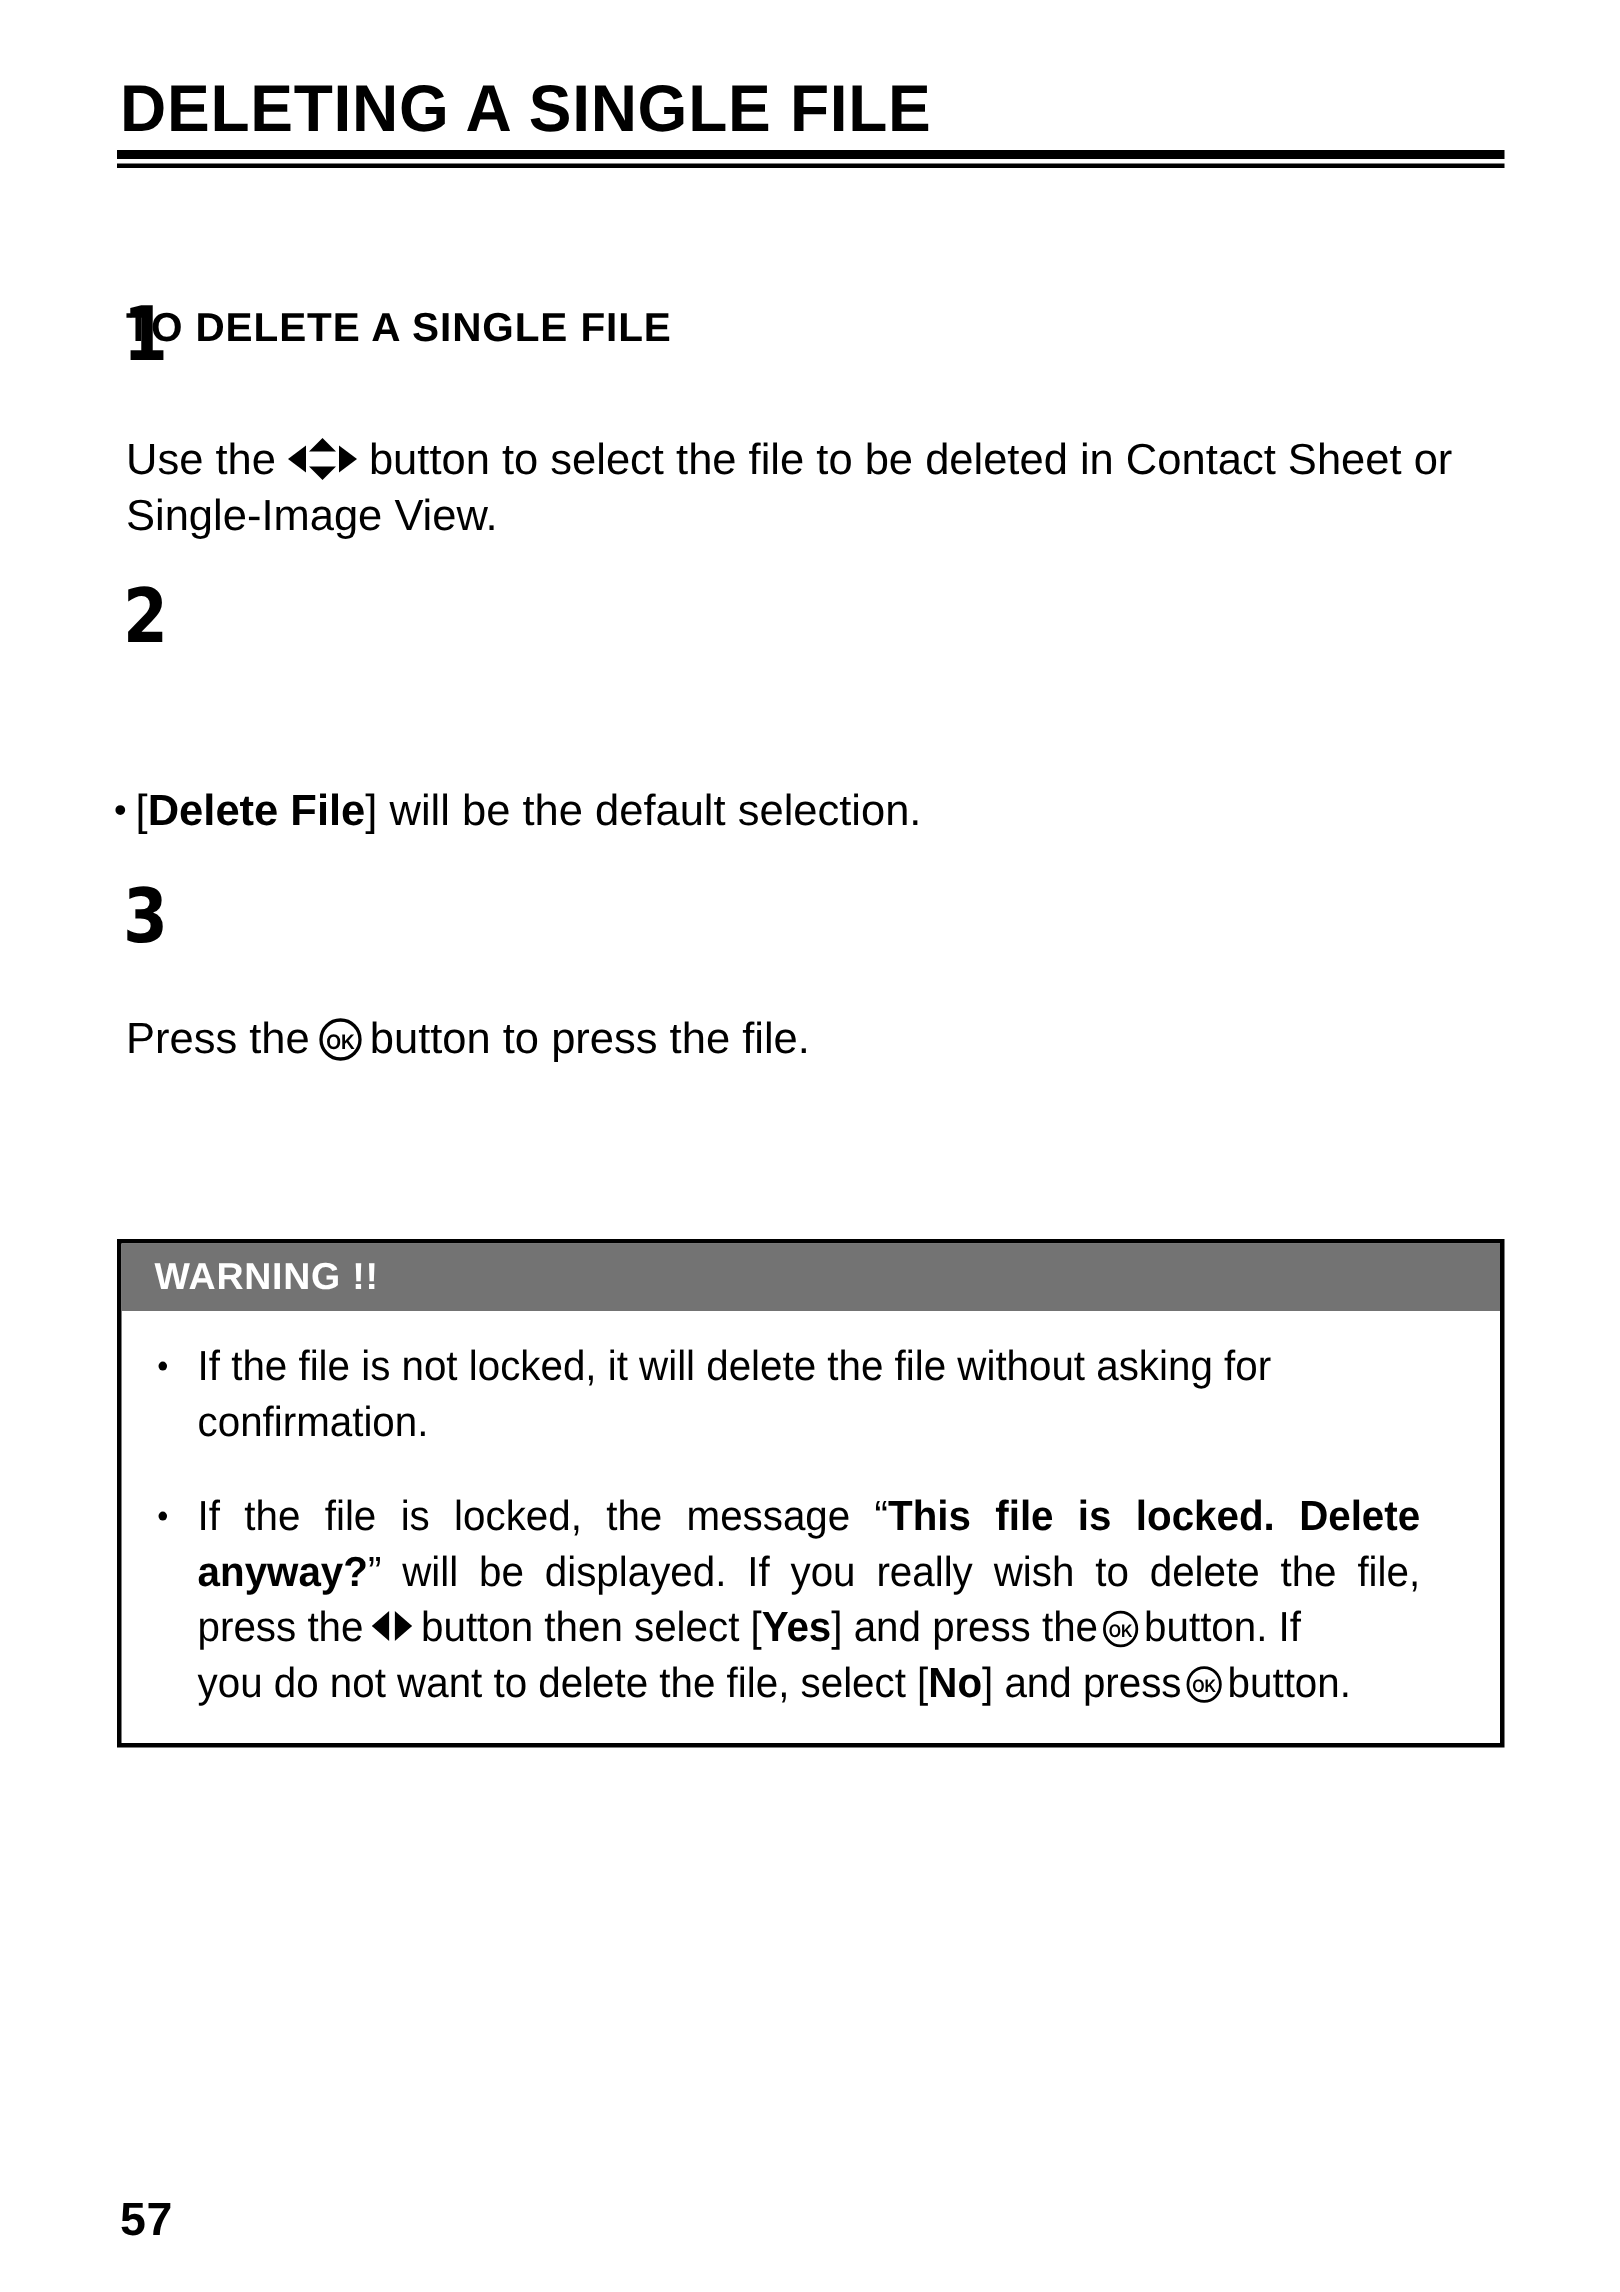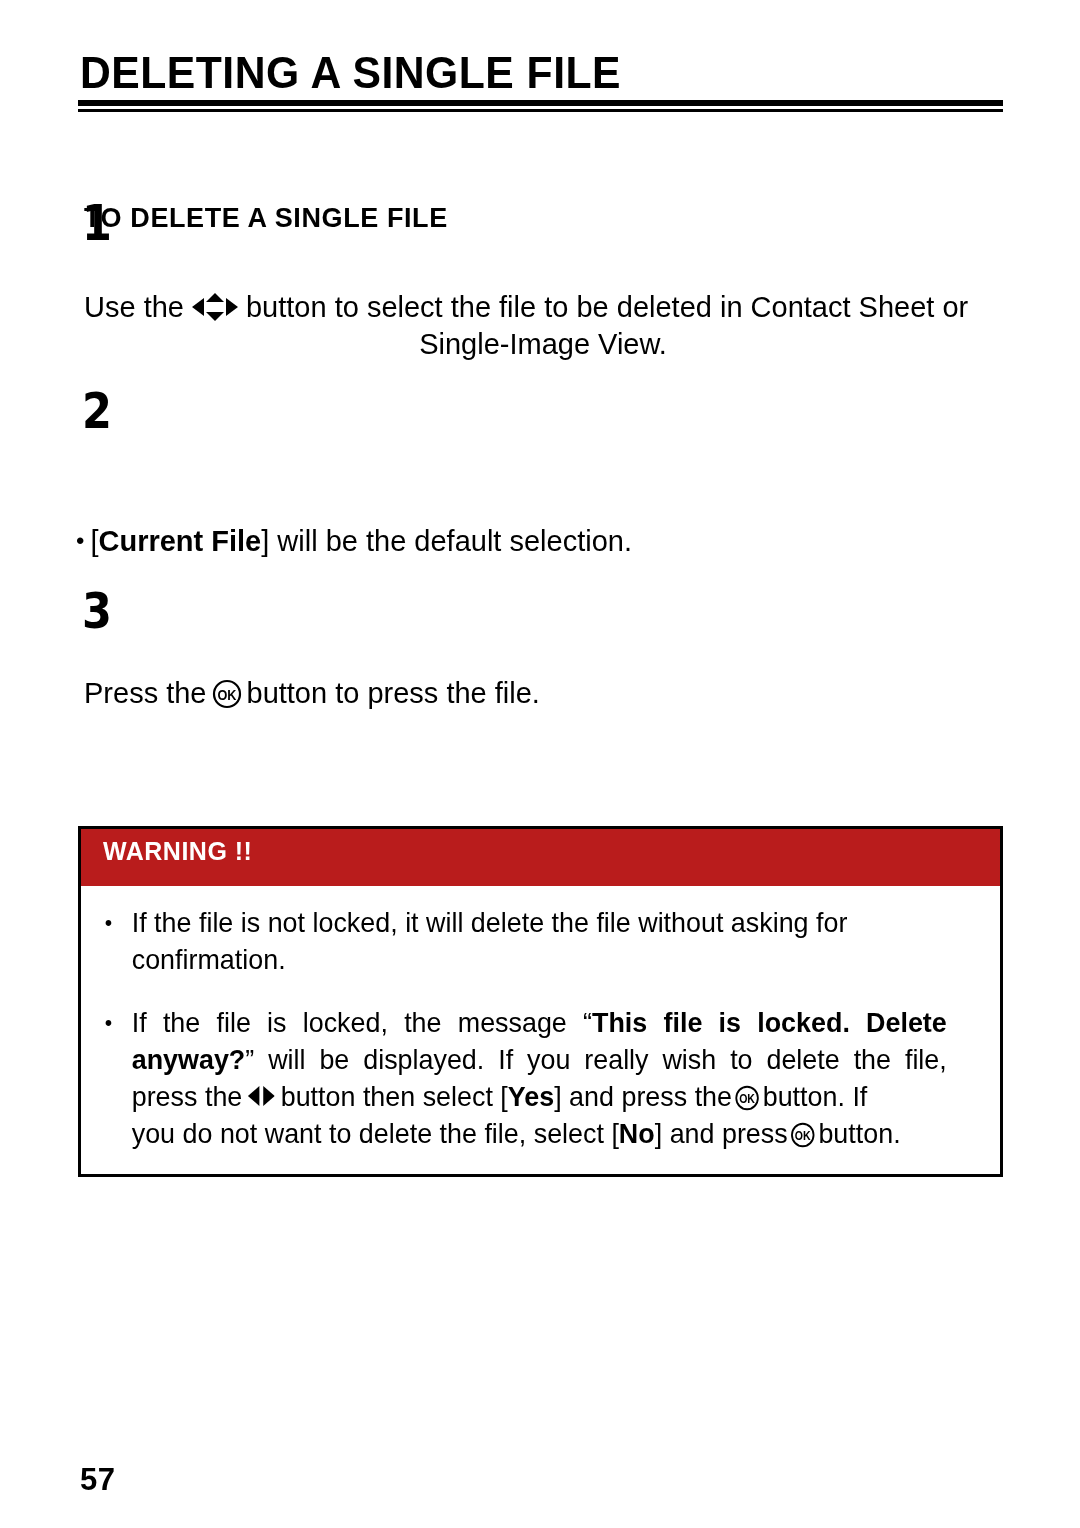--- a/index.html
+++ b/index.html
@@ -92,21 +92,21 @@
     color: #000;
     margin-top: 41px;
   }
   .p-step1 {
     left: 84px;
     top: 248px;
     width: 918px;
     text-align: justify;
     text-justify: inter-word;
   }
-  .p-step1 .lastline { display: block; text-align: center; }
+  .p-step1 .lastline { display: block; text-align: left; }
 
   .p-step2 {
     left: 84px;
     top: 436px;
     width: 900px;
   }
   .p-step2-bullet {
     left: 76px;
     top: 482px;
     width: 900px;
@@ -181,26 +181,26 @@
   .warning-box {
     position: absolute;
     left: 78px;
     top: 826px;
     width: 925px;
     border: 3px solid #000;
     box-sizing: border-box;
     background: #fff;
   }
   .warning-header {
-    background: #b91c1c;
+    background: #737373;
     color: #fff;
     font-size: 25px;
     font-weight: bold;
     letter-spacing: 0.5px;
-    padding: 8px 0 21px 22px;
+    padding: 8px 0 9px 22px;
     line-height: 28px;
   }
   .warning-body {
     padding: 18px 18px 22px 20px;
   }
   .warn-item {
     font-size: 28px;
     line-height: 37px;
     text-align: justify;
     text-justify: inter-word;
@@ -258,21 +258,21 @@
           <polygon points="23,0 32,9 14,9" fill="#000"></polygon>
           <polygon points="23,28 32,19 14,19" fill="#000"></polygon>
         </svg></span><span>button to select the file to be deleted in Contact Sheet or</span>
     <span class="lastline">Single-Image View.</span>
   </div>
 
   <div class="step-num n2">2</div>
 
 
   <div class="body-text p-step2-bullet">
-    <span class="bullet-dot">•</span><span>[</span><span class="bold">Current File</span><span>]</span><span> will be the default selection.</span>
+    <span class="bullet-dot">•</span><span>[</span><span class="bold">Delete File</span><span>]</span><span> will be the default selection.</span>
   </div>
 
   <div class="step-num n3">3</div>
 
   <div class="body-text p-step3">
     <span>Press the</span><span class="icon icon-ok"><svg viewBox="0 0 30 30" width="30" height="30" aria-hidden="true">
           <circle cx="15" cy="15" r="13" fill="none" stroke="#000" stroke-width="2.2"></circle>
           <text x="15" y="21" text-anchor="middle" font-family="Liberation Sans, sans-serif" font-size="14" font-weight="bold" fill="#000" textLength="19" lengthAdjust="spacingAndGlyphs">OK</text>
         </svg></span><span>button to press the file.</span>
   </div>

